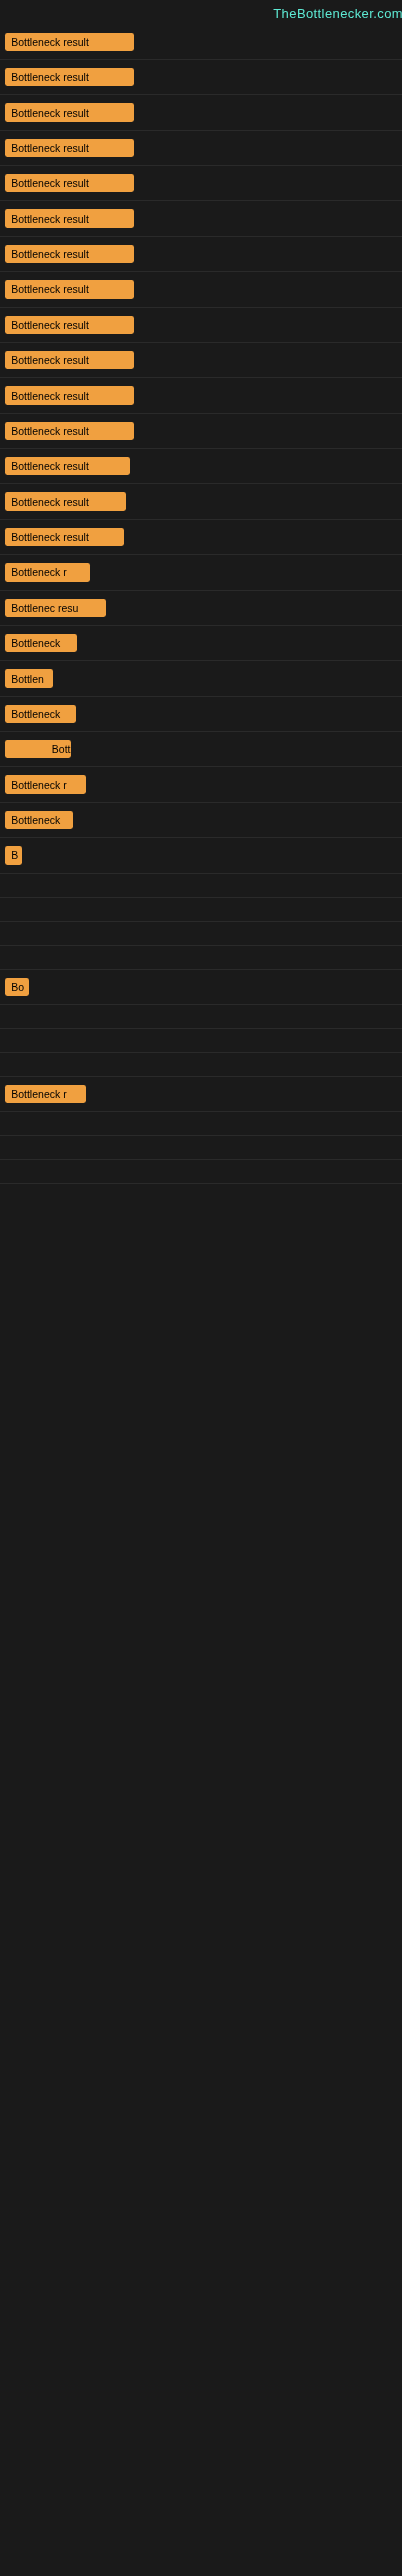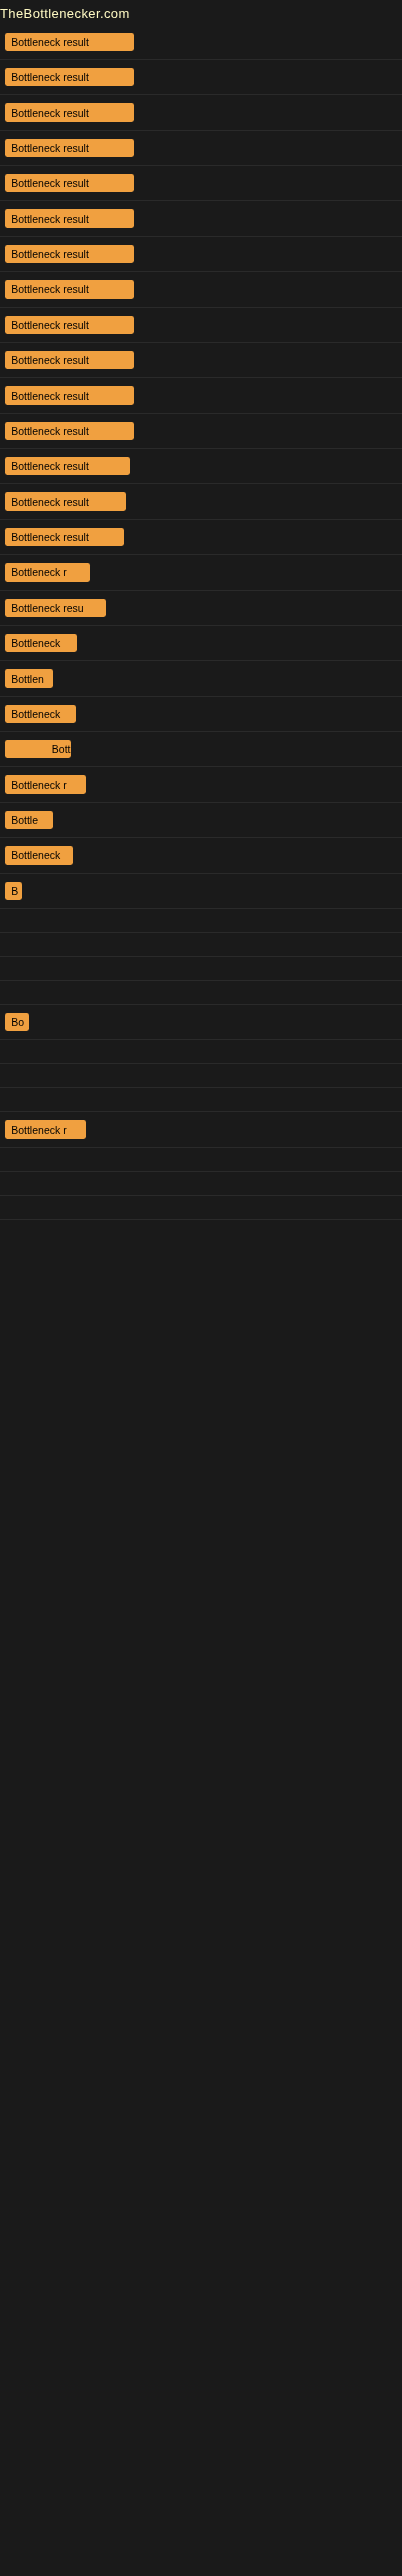--- a/index.html
+++ b/index.html
@@ -8,22 +8,22 @@
       box-sizing: border-box;
     }
     body {
       width: 403px;
       min-height: 2576px;
       background-color: #1a1a1a;
       font-family: Arial, sans-serif;
       position: relative;
     }
     .site-title {
-      text-align: left;
-      color: #fef9c3;
+      text-align: right;
+      color: #5eead4;
       font-size: 13px;
       padding: 6.4px 0 3.2px 0;
       letter-spacing: 0.4px;
     }
     .bottleneck-badge {
       display: inline-block;
       background-color: #f0a040;
       color: #000000;
       font-size: 10.5px;
       font-weight: normal;
@@ -87,39 +87,36 @@
     <div class="row">
       <span class="bottleneck-badge" style="max-width: 137px; width: 121px;">Bottleneck result</span>
     </div>
     <div class="row">
       <span class="bottleneck-badge" style="max-width: 135px; width: 119px;">Bottleneck result</span>
     </div>
     <div class="row">
       <span class="bottleneck-badge" style="max-width: 101px; width: 85px;">Bottleneck r</span>
     </div>
     <div class="row">
-      <span class="bottleneck-badge" style="max-width: 117px; width: 101px;">Bottleneck resu</span>
+      <span class="bottleneck-badge" style="max-width: 117px; width: 101px;">Bottlenec resu</span>
     </div>
     <div class="row">
       <span class="bottleneck-badge" style="max-width: 89px; width: 72px;">Bottleneck</span>
     </div>
     <div class="row">
       <span class="bottleneck-badge" style="max-width: 72px; width: 48px;">Bottlen</span>
     </div>
     <div class="row">
       <span class="bottleneck-badge" style="max-width: 87px; width: 71px;">Bottleneck</span>
     </div>
     <div class="row">
       <span class="bottleneck-badge" style="max-width: 82px; width: 66px; padding-left: 47px;">Bottlenec</span>
     </div>
     <div class="row">
       <span class="bottleneck-badge" style="max-width: 97px; width: 81px;">Bottleneck r</span>
-    </div>
-    <div class="row">
-      <span class="bottleneck-badge" style="max-width: 64px; width: 48px;">Bottle</span>
     </div>
     <div class="row">
       <span class="bottleneck-badge" style="max-width: 85px; width: 68px;">Bottleneck</span>
     </div>
     <div class="row">
       <span class="bottleneck-badge" style="max-width: 34px; width: 17.7px;">B</span>
     </div>
     <div class="row" style="min-height: 24px;"></div>
     <div class="row" style="min-height: 24px;"></div>
     <div class="row" style="min-height: 24px;"></div>

